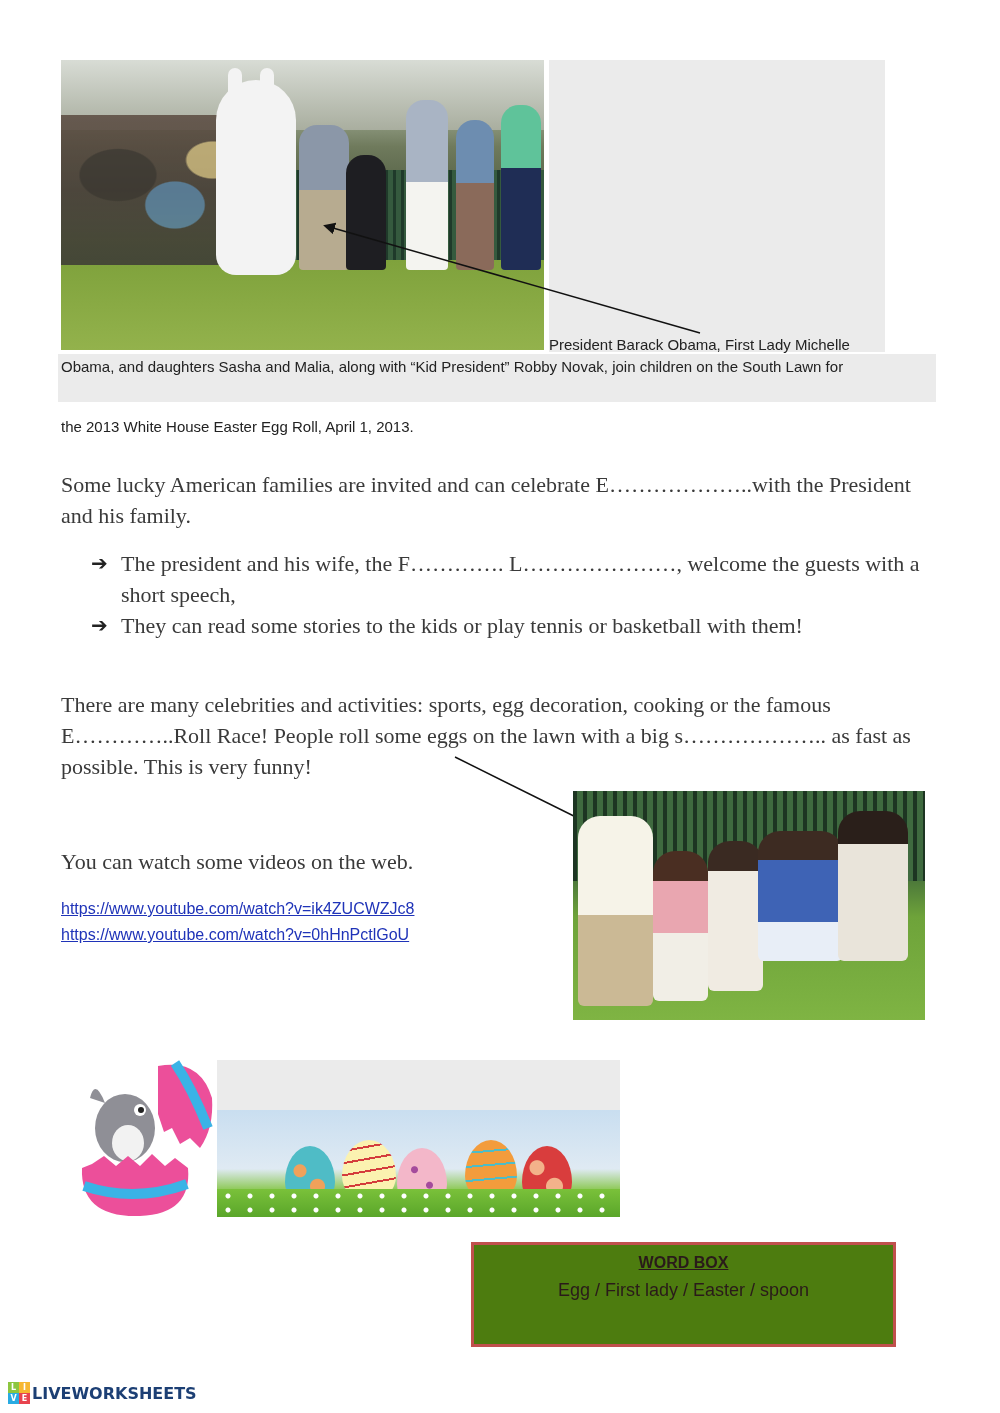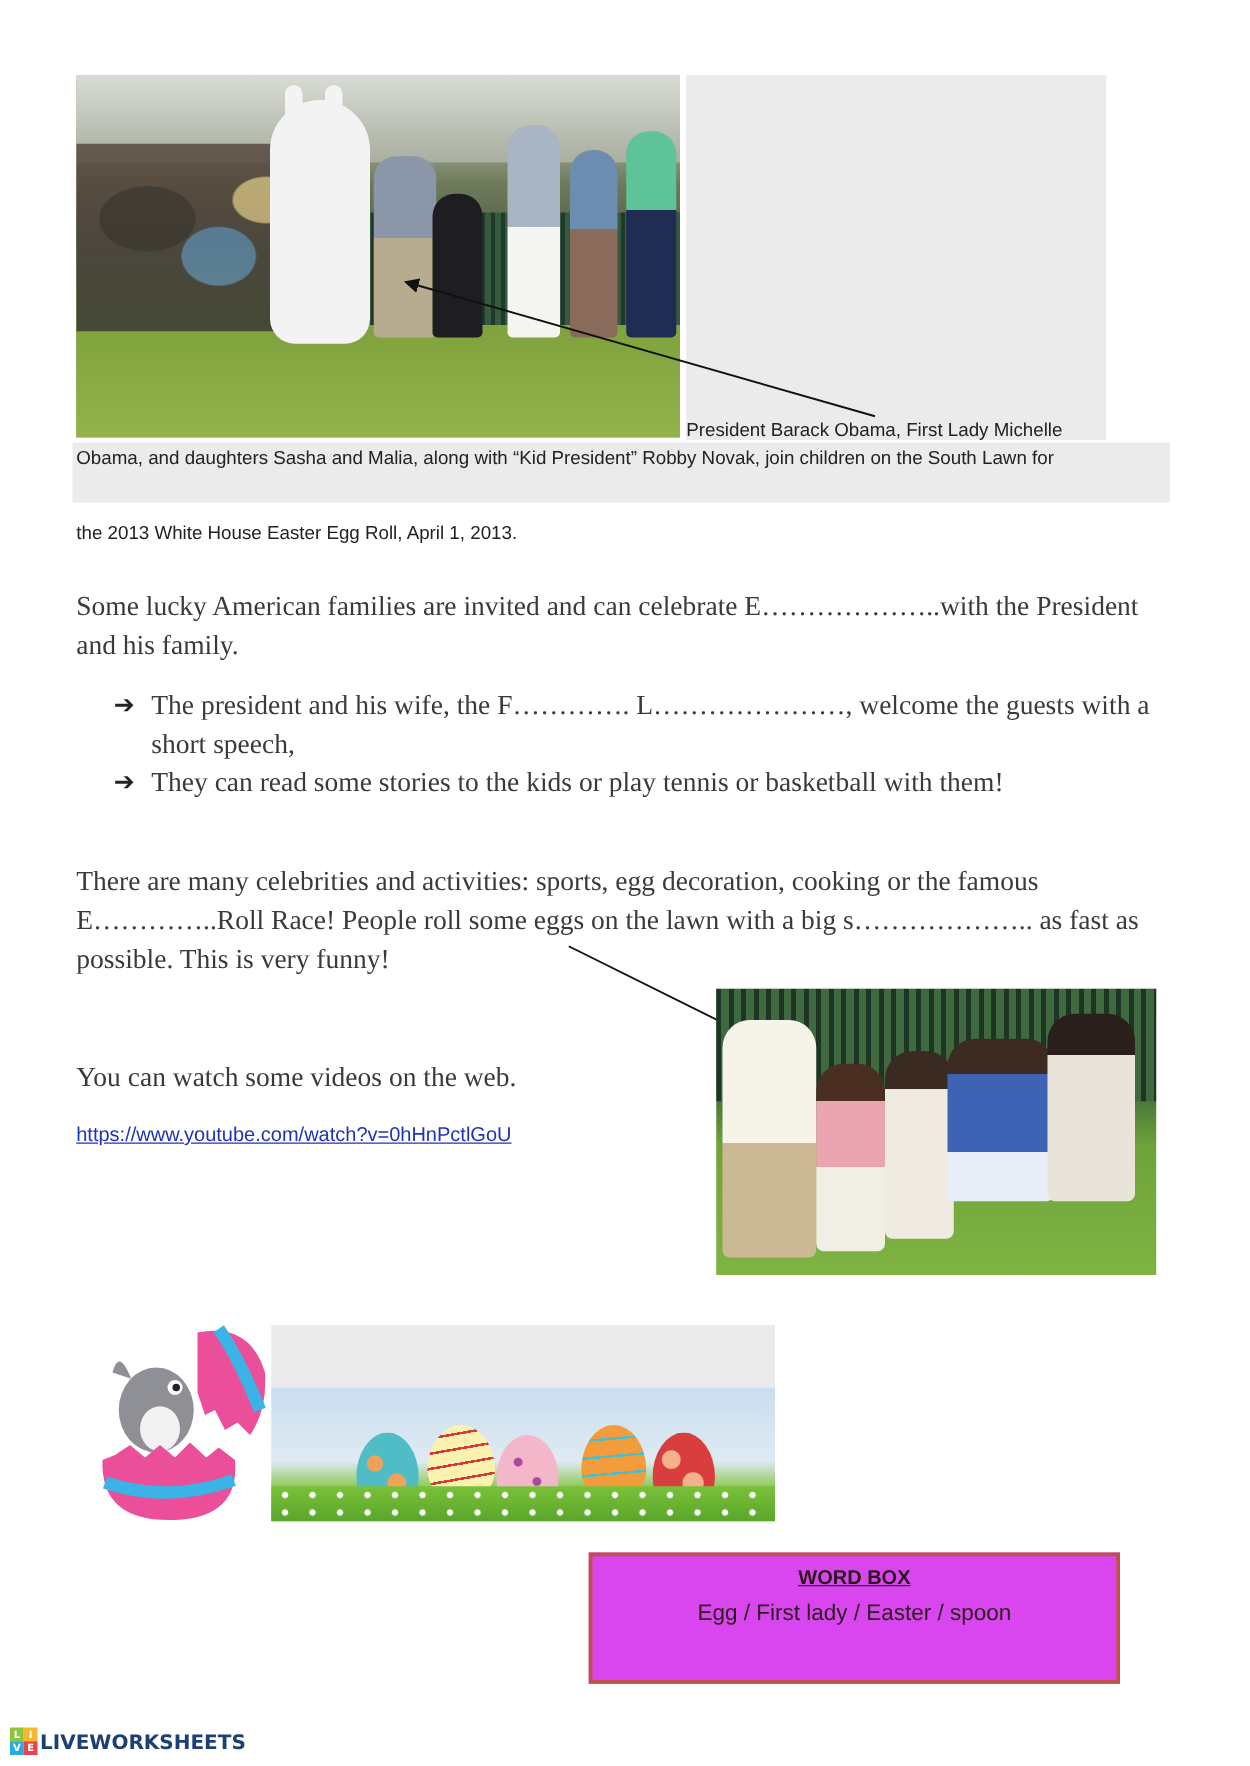--- a/index.html
+++ b/index.html
@@ -79,21 +79,21 @@
   .egg { position:absolute; width: 50px; height: 62px; border-radius: 50% 50% 48% 48% / 58% 58% 42% 42%; }
   .e1 { left:68px; top:36px; background: radial-gradient(circle at 30% 40%, #f0a15a 0 6px, transparent 7px), radial-gradient(circle at 65% 65%, #f0a15a 0 7px, transparent 8px), #4fbcc6; }
   .e2 { left:125px; top:30px; width:54px; background: repeating-linear-gradient(170deg,#fbf2b0 0 10px,#d43c3c 10px 12px); }
   .e3 { left:180px; top:38px; background: radial-gradient(circle at 35% 35%, #a44b9c 0 3px, transparent 4px), radial-gradient(circle at 65% 60%, #a44b9c 0 3px, transparent 4px), #f3b7c9; }
   .e4 { left:248px; top:30px; width:52px; background: repeating-linear-gradient(175deg,#f39c3c 0 12px,#4fbcc6 12px 14px); }
   .e5 { left:305px; top:36px; background: radial-gradient(circle at 30% 35%, #f3b28a 0 7px, transparent 8px), radial-gradient(circle at 65% 65%, #f3b28a 0 8px, transparent 9px), #d93d3d; }
   .grass { position:absolute; left:0; bottom:0; width:100%; height:28px;
     background: radial-gradient(circle, #ffffff 0 2px, transparent 3px) 0 0/22px 14px, linear-gradient(180deg,#7ac13a,#5aa62a); }
 
   
-  .wordbox { left: 471px; top: 1242px; width: 425px; height: 105px; background: #d946ef;
+  .wordbox { left: 471px; top: 1242px; width: 425px; height: 105px; background: #4d7c0f;
     border: 3px solid #c0504d; font-family: "Liberation Sans", sans-serif; color: #2a1a1a; text-align: center; }
   .wordbox-title { margin-top: 9px; font-size: 16px; font-weight: bold; text-decoration: underline; }
   .wordbox-words { margin-top: 8px; font-size: 18px; }
 
   
   .logo { left: 8px; top: 1382px; display:flex; align-items:center; }
   .logo-mark { width: 22px; height: 22px; display:grid; grid-template-columns: 11px 11px; grid-template-rows: 11px 11px; gap:0; }
   .logo-mark span { display:block; font-family:"DejaVu Sans", sans-serif; font-size:8px; font-weight:bold; color:#fff; text-align:center; line-height:11px; }
   .lm1 { background:#8cc63f; } .lm2 { background:#f7b731; } .lm3 { background:#29abe2; } .lm4 { background:#e8444e; }
   .logo-text { margin-left: 2px; font-family:"DejaVu Sans", sans-serif; font-weight: bold; font-size: 16px; color: #1c3f74; letter-spacing: 0px; }
@@ -140,20 +140,21 @@
   <div class="bullet">
     <span class="arrow">➔</span>
     <span>They can read some stories to the kids or play tennis or basketball with them!</span>
   </div>
 </div>
 
 <div class="abs para p-celeb">There are many celebrities and activities: sports, egg decoration, cooking or the famous E…………..Roll Race! People roll some eggs on the lawn with a big s……………….. as fast as possible. This is very funny!</div>
 <div class="abs para p-videos">You can watch some videos on the web.</div>
 
 <div class="abs links">
+  <a>https://www.youtube.com/watch?v=ik4ZUCWZJc8</a>
   <a>https://www.youtube.com/watch?v=0hHnPctlGoU</a>
 </div>
 
 <div class="abs photo2">
   <div class="fence"></div>
   <div class="kid k1"></div>
   <div class="kid k2"></div>
   <div class="kid k3"></div>
   <div class="kid k4"></div>
   <div class="kid k5"></div>

